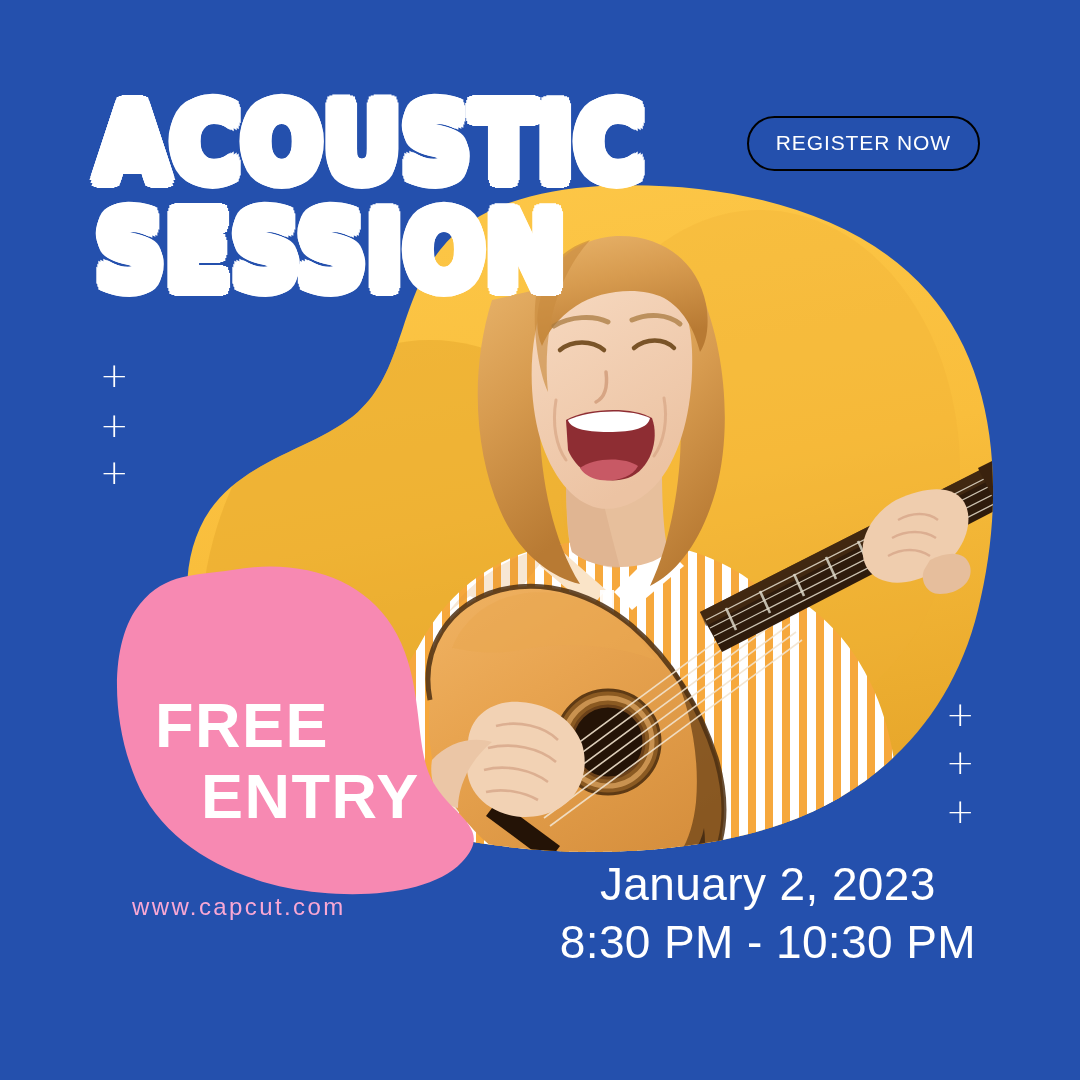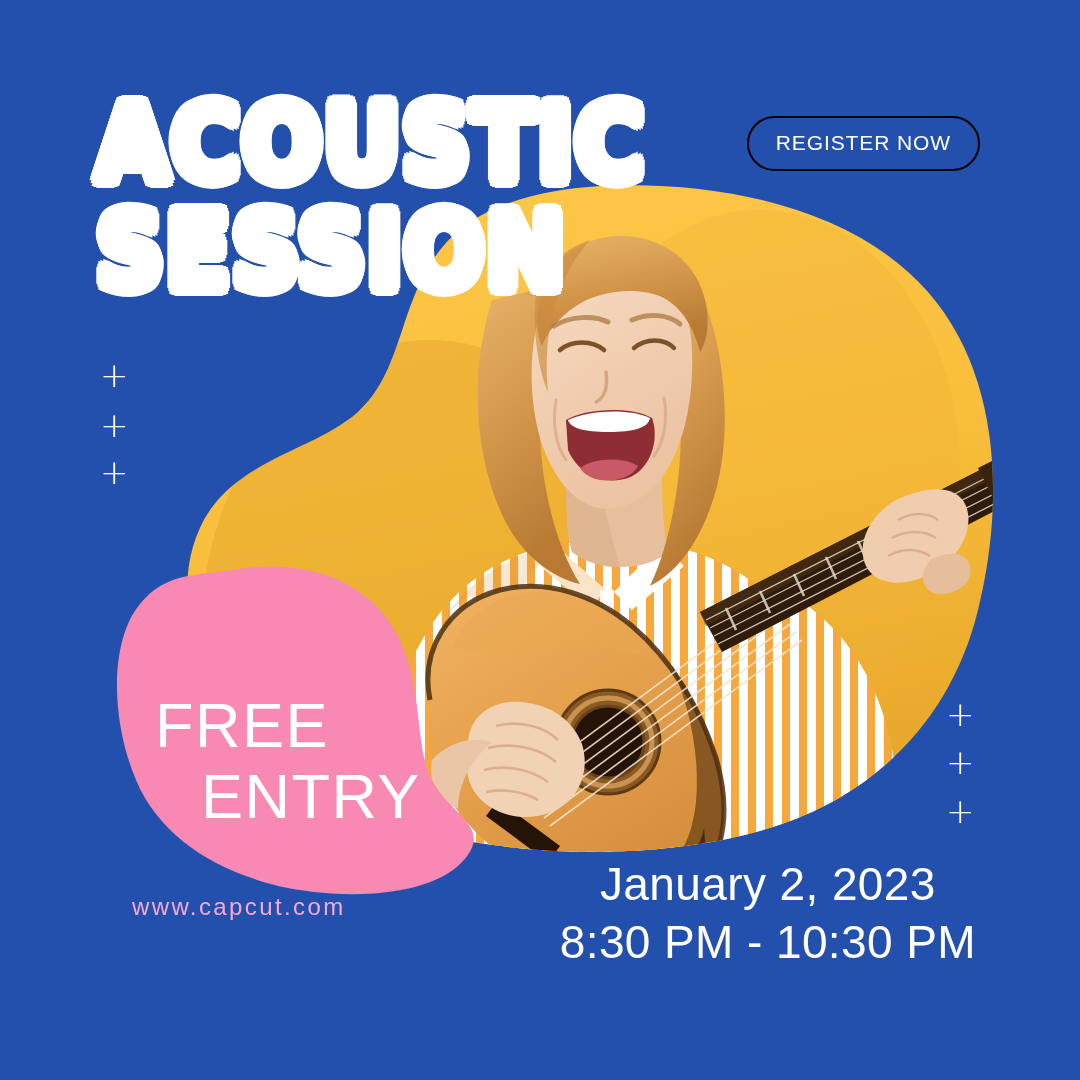--- a/index.html
+++ b/index.html
@@ -80,21 +80,21 @@
     top: 690px;
     z-index: 45;
     color: #ffffff;
     font-size: 63px;
     line-height: 1.12;
     font-weight: 400;
     letter-spacing: 1.5px;
     pointer-events: none;
     font-family: "Liberation Sans", sans-serif;
   }
-  .free-entry .fe-line { display: block; }
+  .free-entry .fe-line { display: block; font-weight: bold; }
   .free-entry .fe-line.entry { margin-left: 46px; text-align: right; }
 
   
   .datetime {
     position: absolute;
     right: 104px;
     top: 855px;
     z-index: 45;
     text-align: center;
     color: #ffffff;

